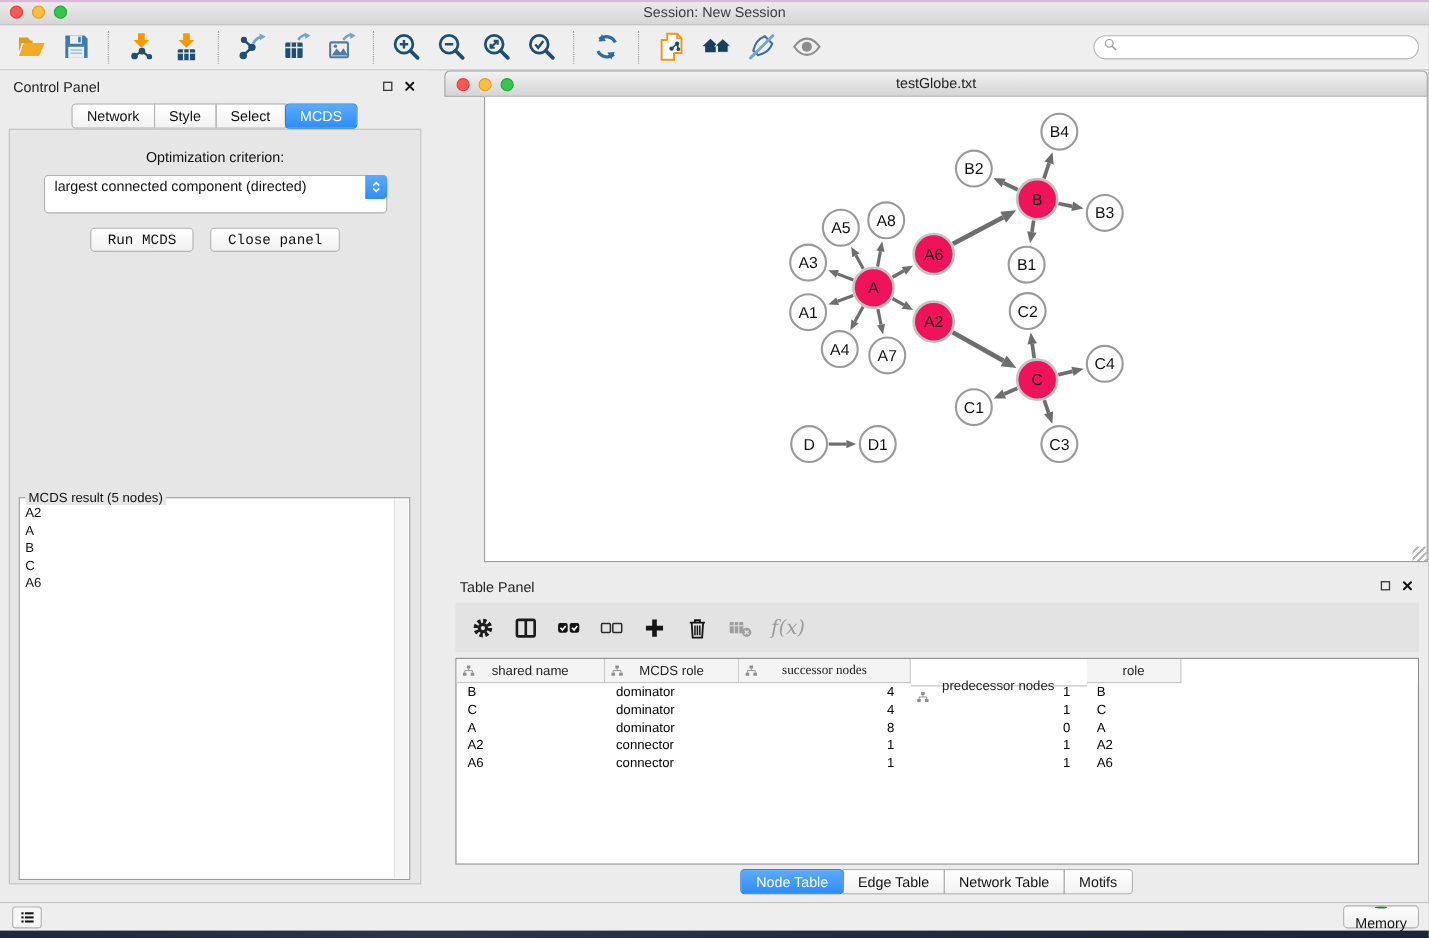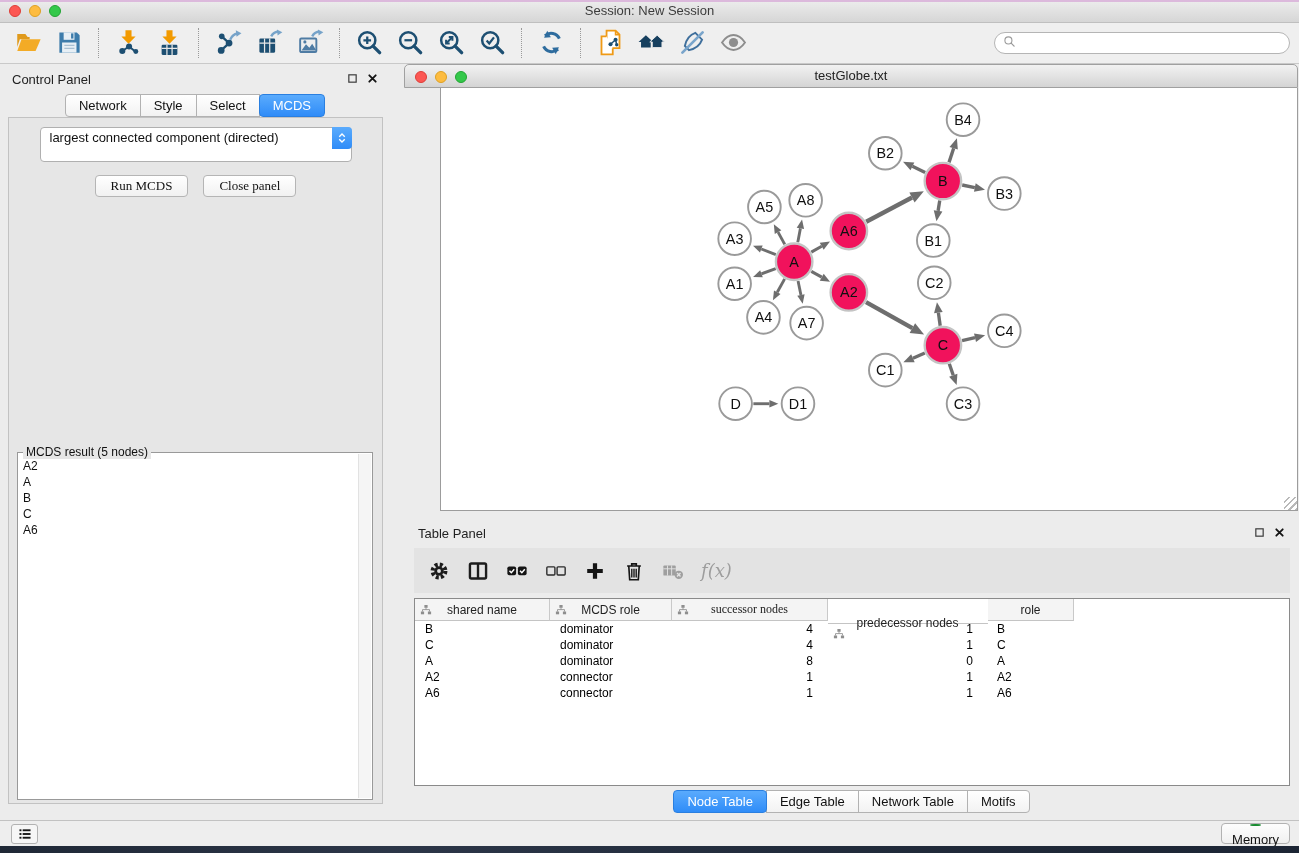--- a/index.html
+++ b/index.html
@@ -29,21 +29,21 @@
   .seg .tab:first-child{border-radius:4px 0 0 4px;margin-left:0;}
   .seg .tab:last-child{border-radius:0 4px 4px 0;}
   .seg .tab.sel{background:linear-gradient(#5aabfd,#2f8cf8);color:#fff;border-color:#2a7fe0;border-radius:4px;z-index:2;}
   .cp-body{position:absolute;left:8px;right:7px;top:53px;height:685px;background:#e6e6e6;border:1px solid #c2c2c2;}
   .opt-label{margin-top:17px;text-align:center;font-size:13px;color:#111;}
   .dropdown{position:relative;width:312px;height:35px;margin:9px auto 0;background:#fff;border:1px solid #b0b0b0;border-radius:4px;box-sizing:border-box;}
   .dd-text{font-size:13px;line-height:20px;padding-left:9px;color:#111;display:block;white-space:nowrap;overflow:hidden;}
   .dd-stepper{position:absolute;right:-1px;top:-1px;width:20px;height:22px;background:linear-gradient(#5aabfd,#2f8cf8);border-radius:0 4px 4px 0;display:flex;align-items:center;justify-content:center;}
   .dd-stepper svg{width:12px;height:14px;}
   .btn-row{display:flex;justify-content:center;gap:15px;margin-top:13px;}
-  .btn{height:22px;padding:0 15px;font-size:13px;color:#111;background:linear-gradient(#fff,#f1f1f1);border:1px solid #b5b5b5;border-radius:4px;font-family:Liberation Serif, serif;}
+  .btn{height:22px;padding:0 15px;font-size:13px;color:#111;background:linear-gradient(#fff,#f1f1f1);border:1px solid #b5b5b5;border-radius:4px;font-family:Liberation Mono, monospace;}
   .result-box{position:absolute;left:8px;right:9px;top:334px;height:346px;border:1px solid #999;background:#fff;}
   .box-title{position:absolute;top:-8px;left:5px;background:#e6e6e6;padding:0 3px;font-size:12px;color:#111;z-index:2;}
   .result-list{position:absolute;top:1px;bottom:1px;left:1px;right:14px;padding:4px 0 0 4px;font-size:12px;color:#111;overflow:hidden;}
   .result-item{line-height:16px;}
   .result-scroll{position:absolute;top:1px;bottom:1px;right:1px;width:12px;background:#f5f5f5;border-left:1px solid #e2e2e2;}
   .network-window{position:absolute;left:404px;top:64px;width:894px;height:447px;}
   .net-titlebar{position:relative;height:24px;background:linear-gradient(#f2f2f2,#d4d4d4);border:1px solid #a0a0a0;border-radius:5px 5px 0 0;box-sizing:border-box;}
   .net-titlebar .lights{top:6px;left:10px;}
   .net-titlebar .title{text-align:center;line-height:22px;font-size:13px;color:#222;}
   .net-canvas{position:absolute;left:0;right:0;top:24px;bottom:0;background:#fff;border:1px solid #9c9c9c;border-top:none;box-sizing:border-box;margin-left:36px;}
@@ -241,20 +241,21 @@
             </svg></span>
       </span>
     </div>
     <div class="seg" id="cp-tabs">
         <div class="tab">Network</div>
         <div class="tab">Style</div>
         <div class="tab">Select</div>
         <div class="tab sel">MCDS</div>
       </div>
     <div class="cp-body">
+      <div class="opt-label">Optimization criterion:</div>
       <div class="dropdown">
         <span class="dd-text">largest connected component (directed)</span>
         <span class="dd-stepper" id="dd-chev">
             <svg viewBox="0 0 24 24">
               <path d="M6.5 9.5L12 4l5.5 5.5M6.5 14.5L12 20l5.5-5.5" fill="none" stroke="#fff" stroke-width="2.8"></path>
             </svg>
           </span>
       </div>
       <div class="btn-row">
         <button class="btn">Run MCDS</button>

